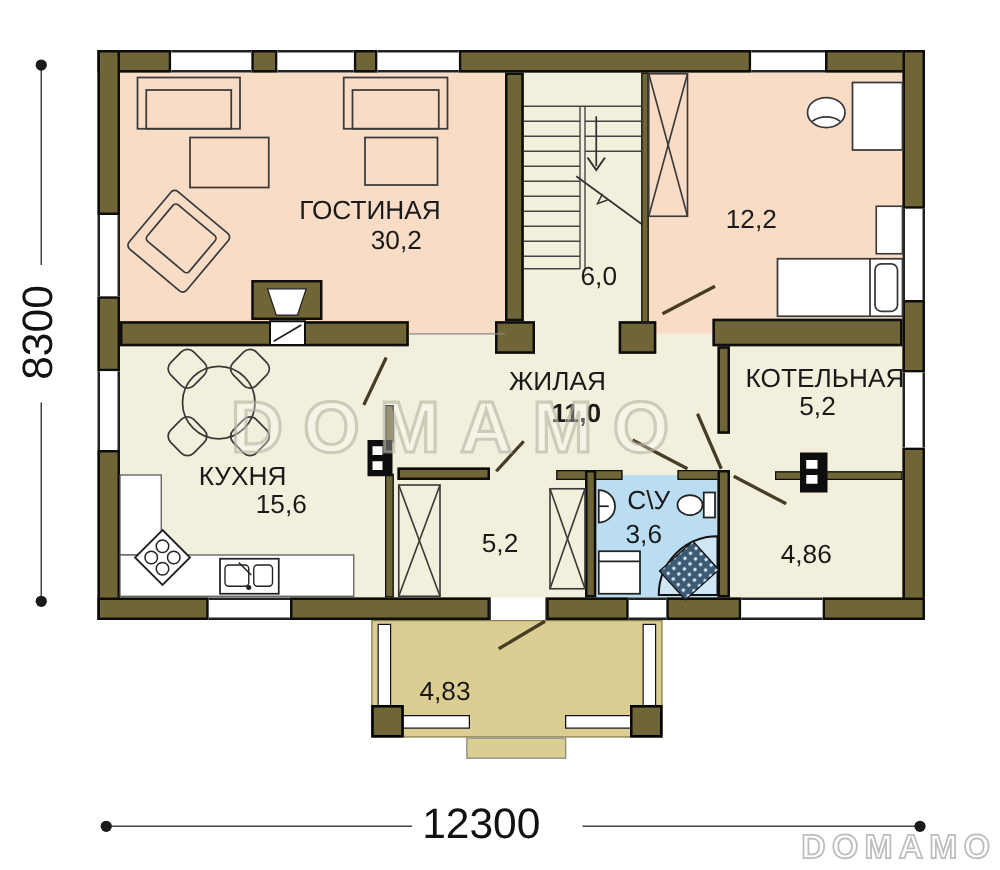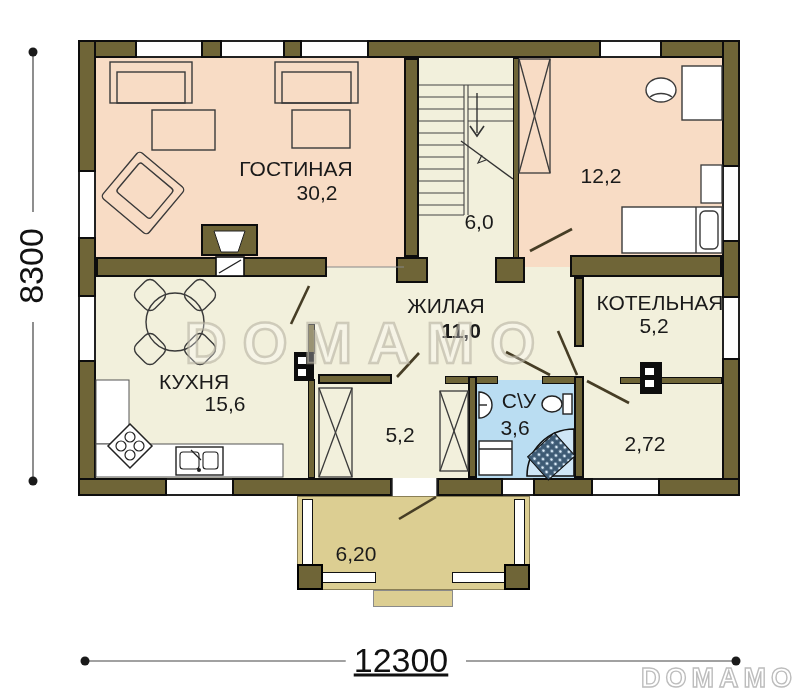--- a/index.html
+++ b/index.html
@@ -271,23 +271,23 @@
   <div class="lbl" style="left:654px;top:326px;">5,2</div>
 
   <div class="lbl" style="left:194px;top:382px;">КУХНЯ</div>
   <div class="lbl" style="left:212px;top:404px;margin-left:13px;">15,6</div>
 
   <div class="lbl" style="left:400px;top:435px;">5,2</div>
 
   <div class="lbl" style="left:519px;top:401px;">С\У</div>
   <div class="lbl" style="left:515px;top:428px;">3,6</div>
 
-  <div class="lbl" style="left:645px;top:444px;">2,72</div>
-
-  <div class="lbl" style="left:356px;top:554px;">6,20</div>
+  <div class="lbl" style="left:645px;top:444px;">4,86</div>
+
+  <div class="lbl" style="left:356px;top:554px;">4,83</div>
 
   <div class="dim vert" style="left:31px;top:266px;">8300</div>
-  <div class="dim" style="left:401px;top:660px;text-decoration:underline;">12300</div>
+  <div class="dim" style="left:385px;top:660px;">12300</div>
 
   <div id="watermark">DOMAMO</div>
   <div id="logo">DOMAMO</div>
 
 </div>
 
 </body></html>

